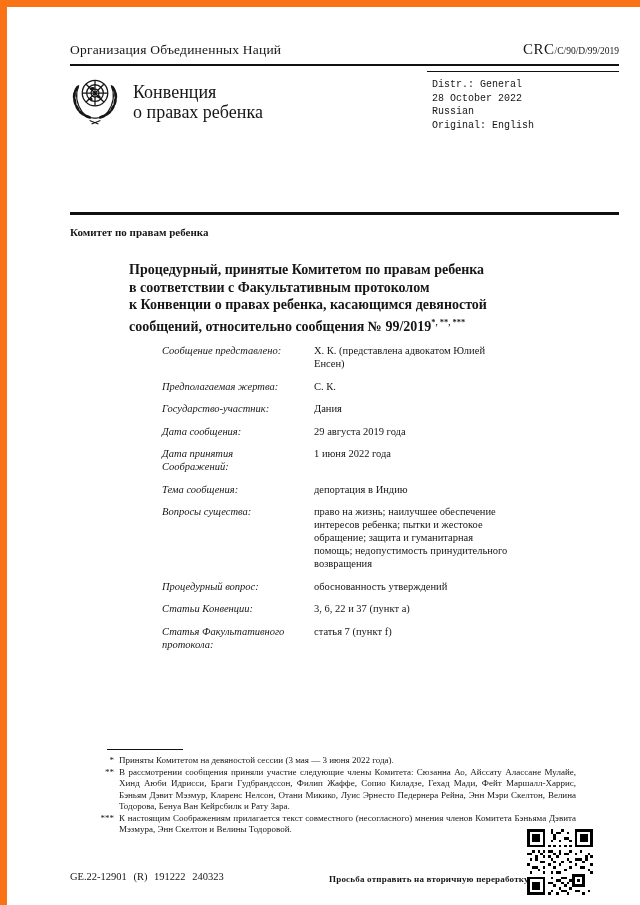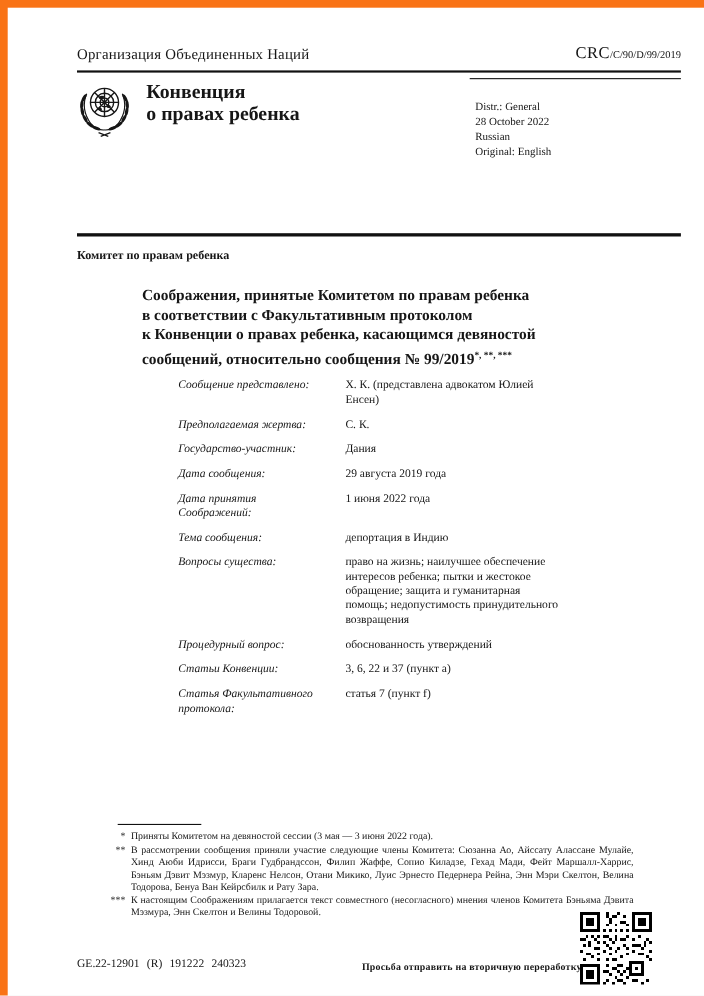--- a/index.html
+++ b/index.html
@@ -18,26 +18,26 @@
     display:flex; justify-content:space-between; align-items:flex-end;
   }
   .org-name { font-size:13.5px; letter-spacing:.2px; }
   .doc-symbol { display:flex; align-items:baseline; white-space:nowrap; }
   .doc-symbol-main { font-size:15px; letter-spacing:.5px; }
   .doc-symbol-sub { font-size:9.5px; }
   .rule-main { position:absolute; top:57px; left:63px; right:57px; height:2px; background:#111; }
   .rule-sub  { position:absolute; top:64px; left:420px; right:57px; height:1px; background:#111; }
   .emblem { position:absolute; top:63px; left:61px; }
   .treaty-title {
-    position:absolute; top:66px; left:126px;
-    font-size:18px; font-weight:bold; line-height:20px;
+    position:absolute; top:75px; left:126px;
+    font-size:18px; font-weight:normal; line-height:20px;
   }
   .distr-block {
-    position:absolute; top:84px; left:425px;
-    font-size:10px; line-height:13.5px;
+    position:absolute; top:71px; left:425px;
+    font-size:10px; line-height:13.5px;font-family:Liberation Mono, monospace;
   }
   .rule-thick { position:absolute; top:205px; left:63px; right:57px; height:3px; background:#111; }
   .committee { position:absolute; top:219px; left:63px; font-size:11px; font-weight:bold; }
   
   .doc-title {
     position:absolute; top:254px; left:122px; width:420px;
     font-size:14px; font-weight:bold; line-height:17.5px;
   }
   .doc-title sup { font-size:8.5px; font-weight:bold; }
   
@@ -119,21 +119,21 @@
     <div>Distr.: General</div>
     <div>28 October 2022</div>
     <div>Russian</div>
     <div>Original: English</div>
   </div>
 
   <div class="rule-thick"></div>
   <div class="committee">Комитет по правам ребенка</div>
 
   <div class="doc-title">
-    <div>Соображения, принятые Комитетом по правам ребенка</div>
+    <div>Процедурный, принятые Комитетом по правам ребенка</div>
     <div>в соответствии с Факультативным протоколом</div>
     <div>к Конвенции о правах ребенка, касающимся девяностой</div>
     <div><span>сообщений, относительно сообщения № 99/2019</span><sup>*, **, ***</sup></div>
   </div>
 
   <div class="fields">
     <div class="field-row">
       <div class="field-label">Сообщение представлено:</div>
       <div class="field-value">Х. К. (представлена адвокатом Юлией Енсен)</div>
     </div>

